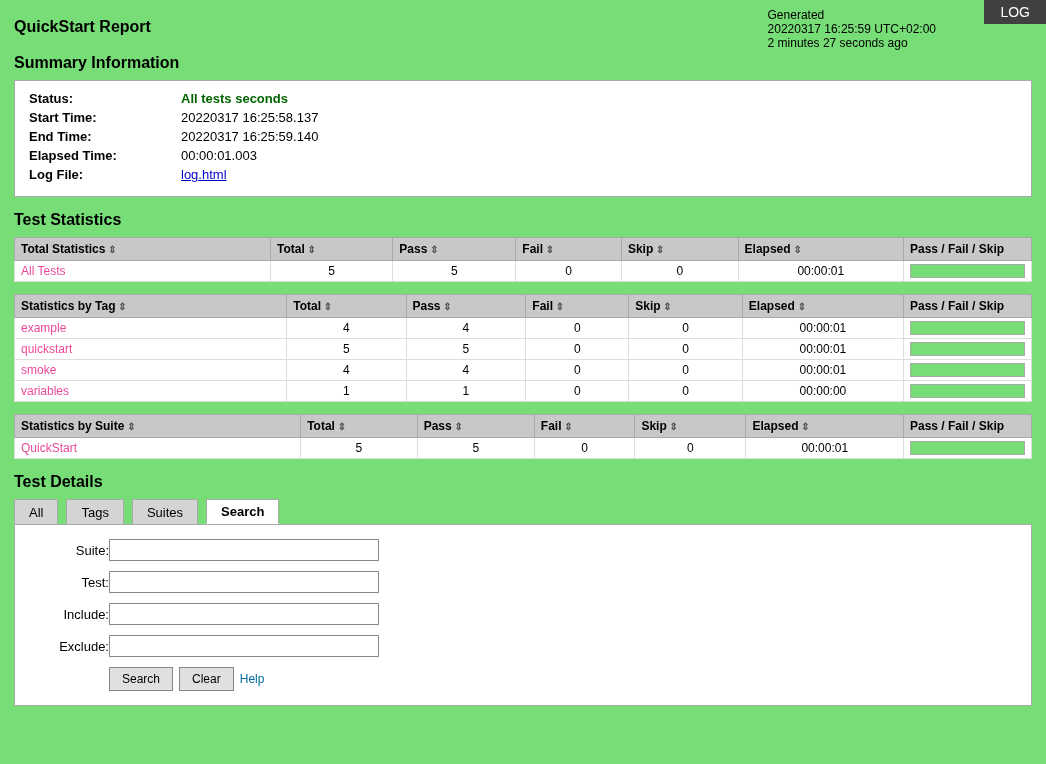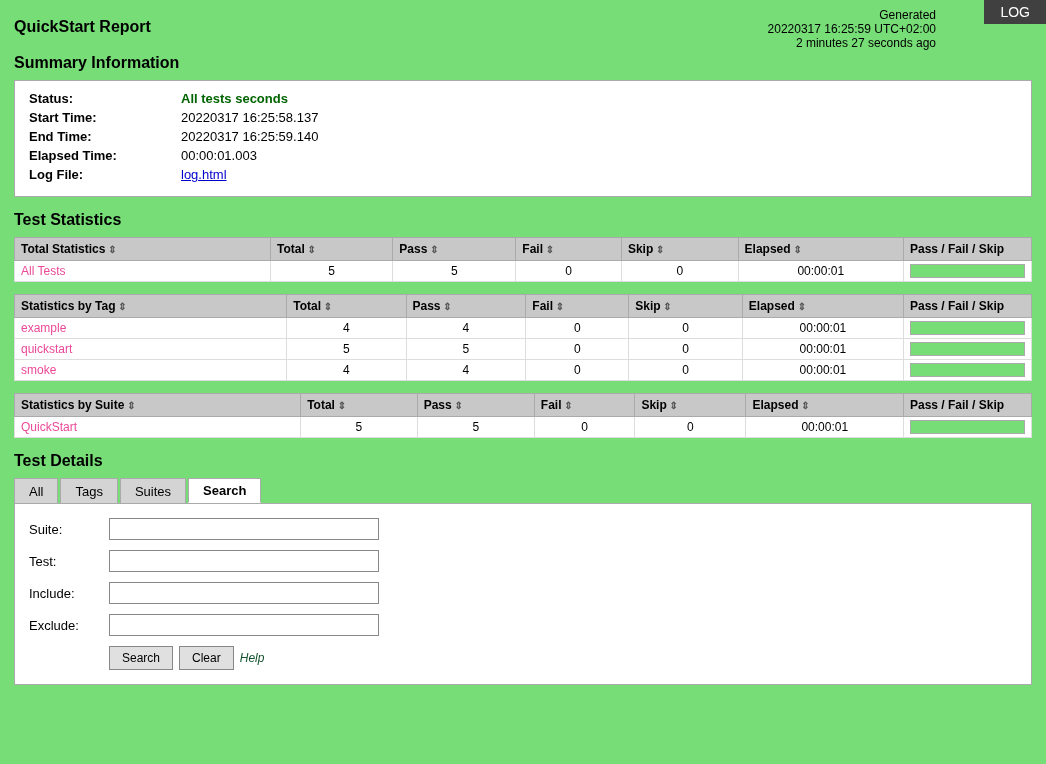--- a/index.html
+++ b/index.html
@@ -26,21 +26,20 @@
     h1.page-title {
       font-size: 16px;
       font-weight: bold;
       margin-bottom: 4px;
       margin-top: 8px;
     }
     .generated-info {
       position: absolute;
       top: 8px;
       right: 110px;
-      text-align: right;
       font-size: 12px;
       color: #000;
     }
     h2.section-title {
       font-size: 16px;
       font-weight: bold;
       margin: 14px 0 8px 0;
       color: #000;
     }
     
@@ -120,21 +119,21 @@
       border: 1px solid #aaa;
       overflow: hidden;
     }
     .pass-bar {
       height: 100%;
       background: #77dd77;
     }
     
     .tabs-row {
       display: flex;
-      gap: 2px;
+      gap: 8px;
       margin-bottom: 0;
     }
     .tab-btn {
       padding: 4px 14px;
       background: #d4d4d4;
       border: 1px solid #aaa;
       cursor: pointer;
       font-size: 13px;
       border-bottom: none;
     }
@@ -149,20 +148,21 @@
       padding: 14px;
     }
     .search-form-row {
       display: flex;
       align-items: center;
       margin-bottom: 10px;
     }
     .search-form-label {
       width: 80px;
       font-weight: normal;
+      text-align: right;
     }
     .search-form-input {
       width: 270px;
       height: 22px;
       border: 1px solid #888;
       padding: 2px 4px;
       font-size: 12px;
     }
     .search-buttons {
       display: flex;
@@ -171,26 +171,25 @@
       margin-left: 80px;
     }
     .search-buttons button {
       padding: 3px 12px;
       font-size: 12px;
       cursor: pointer;
       background: #e0e0e0;
       border: 1px solid #888;
     }
     .help-link {
-      color: #14532d;
+      color: #0369a1;
       font-size: 12px;
       cursor: pointer;
       text-decoration: none;
       line-height: 24px;
-      font-style: italic;
     }
     .header-area {
       position: relative;
     }
   </style>
 </head>
 <body>
 
 <div class="header-area">
   <div id="top-bar">
@@ -321,20 +320,35 @@
       <td class="num">0</td>
       <td class="num">0</td>
       <td class="num">00:00:01</td>
       <td class="pass-bar-cell">
               <div class="pass-bar-container">
                 <div class="pass-bar" style="width:100%"></div>
               </div>
             </td>
     </tr>
 
+    <tr>
+      <td class="link-cell">
+        <a href="#">variables</a>
+      </td>
+      <td class="num">1</td>
+      <td class="num">1</td>
+      <td class="num">0</td>
+      <td class="num">0</td>
+      <td class="num">00:00:00</td>
+      <td class="pass-bar-cell">
+              <div class="pass-bar-container">
+                <div class="pass-bar" style="width:100%"></div>
+              </div>
+            </td>
+    </tr>
   </tbody>
     </table>
 
     <table class="stats-table">
       <thead>
         <tr>
           <th class="sortable">Statistics by Suite</th>
           <th class="sortable">Total</th>
           <th class="sortable">Pass</th>
           <th class="sortable">Fail</th>

